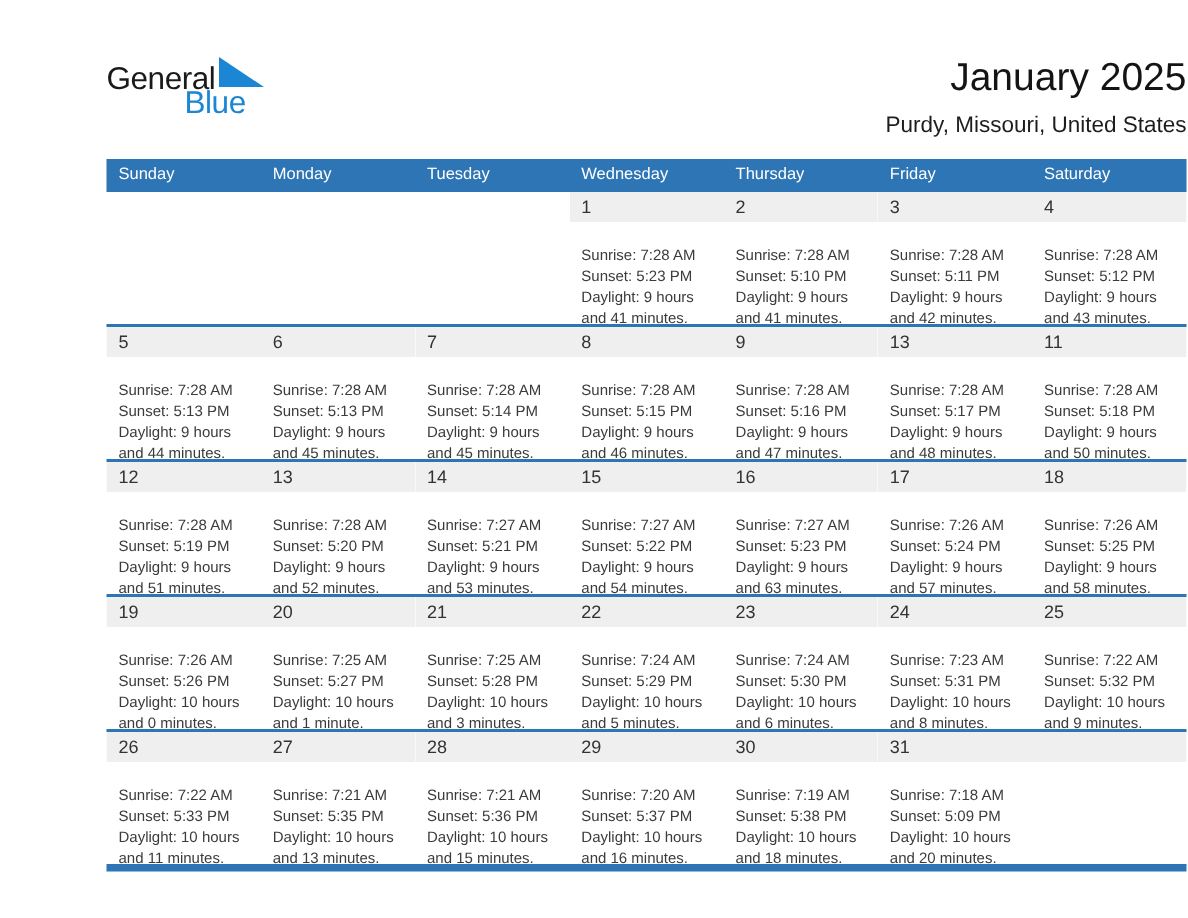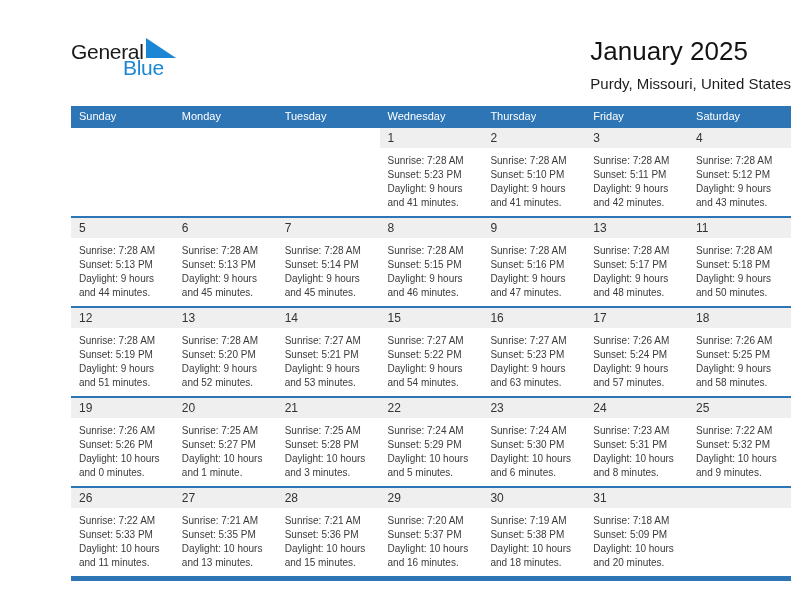--- a/index.html
+++ b/index.html
@@ -12,42 +12,42 @@
   .page { position: relative; width: 792px; height: 612px; background: #fff; margin-left: 35px; }
 
   
   .logo { position: absolute; left: 36px; top: 38px; width: 160px; }
   .logo-line1 { display: flex; align-items: flex-end; }
   .logo-general { font-size: 21px; color: #1a1a1a; letter-spacing: -0.3px; line-height: 21px; }
   .logo-triangle { margin-left: 2px; display: inline-block; }
   .logo-blue { font-size: 21px; line-height: 20px; color: var(--logo-blue, #1B87D4); margin-left: 52px; margin-top: -4px; letter-spacing: -0.3px; }
 
   
-  .title-block { position: absolute; right: 36px; top: 36px; text-align: left; }
+  .title-block { position: absolute; right: 36px; top: 36px; text-align: right; }
   .month-title { font-size: 26px; color: #141414; line-height: 30px; }
   .location-subtitle { font-size: 15px; color: #1d1d1d; margin-top: 9px; }
 
   
   .calendar-table { position: absolute; left: 36px; top: 106px; width: 720px; }
   .weekday-header { display: flex; height: 20px; background: var(--header-blue, #2E75B5); }
   .day-name {
     width: 102.857px; box-sizing: border-box;
     color: #ffffff; font-size: 11px; line-height: 20px; padding-left: 8px;
     white-space: nowrap; overflow: hidden;
   }
   .week-row {
     display: flex; height: 90px; box-sizing: border-box;
     border-top: 2px solid var(--separator-blue, #2E75B5);
     background: #fff;
   }
   .day-cell { width: 102.857px; box-sizing: border-box; overflow: hidden; }
   .day-band { height: 20px; background: var(--band-gray, #EFEFEF); }
   .day-band.no-band { background: transparent; }
   .day-num { display: inline-block; font-size: 12px; color: #333333; padding: 3px 0 0 8px; }
-  .cell-text { padding: 6px 4px 0 8px; font-size: 10px; line-height: 14px; color: #3b3b3b; }
+  .cell-text { padding: 16px 4px 0 8px; font-size: 10px; line-height: 14px; color: #3b3b3b; }
   .detail-line { white-space: nowrap; }
 
   .bottom-bar {
     position: absolute; left: 36px; top: 576px; width: 720px; height: 5px;
     background: var(--separator-blue, #2E75B5);
   }
 </style>
 </head>
 <body>
 

